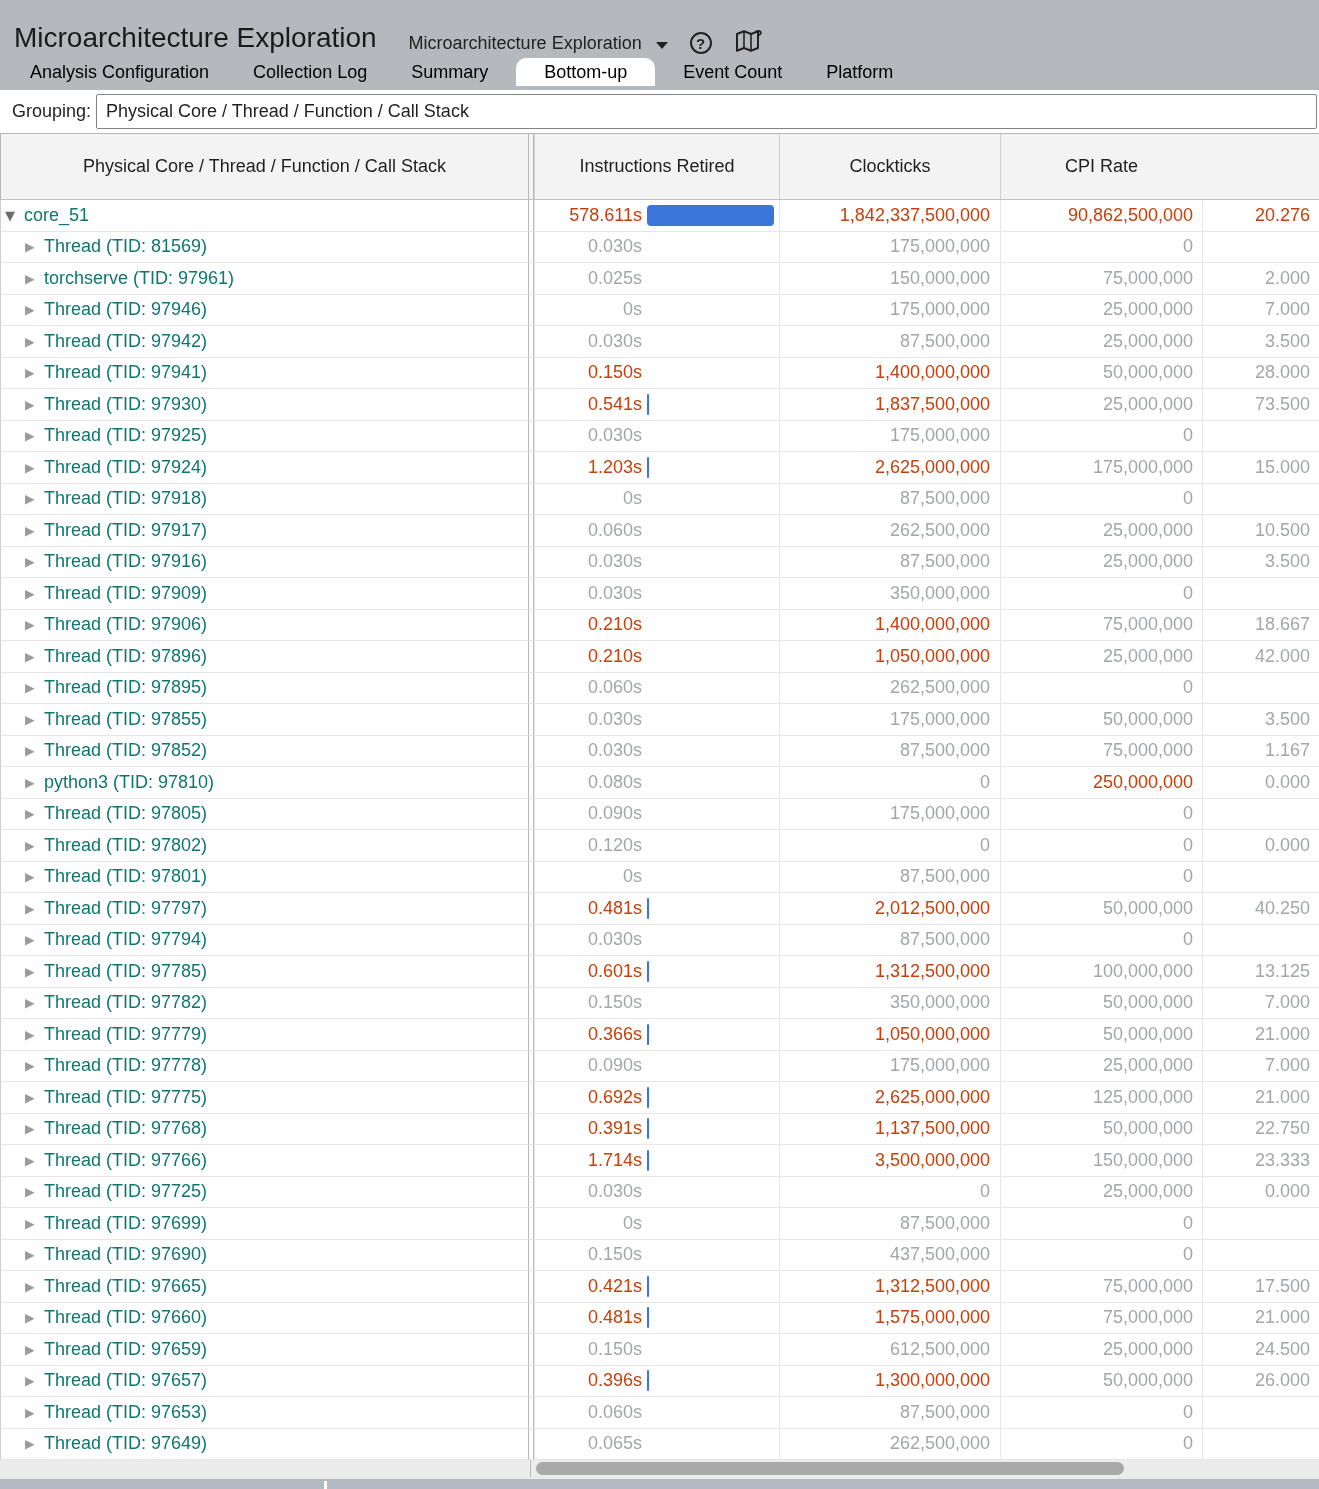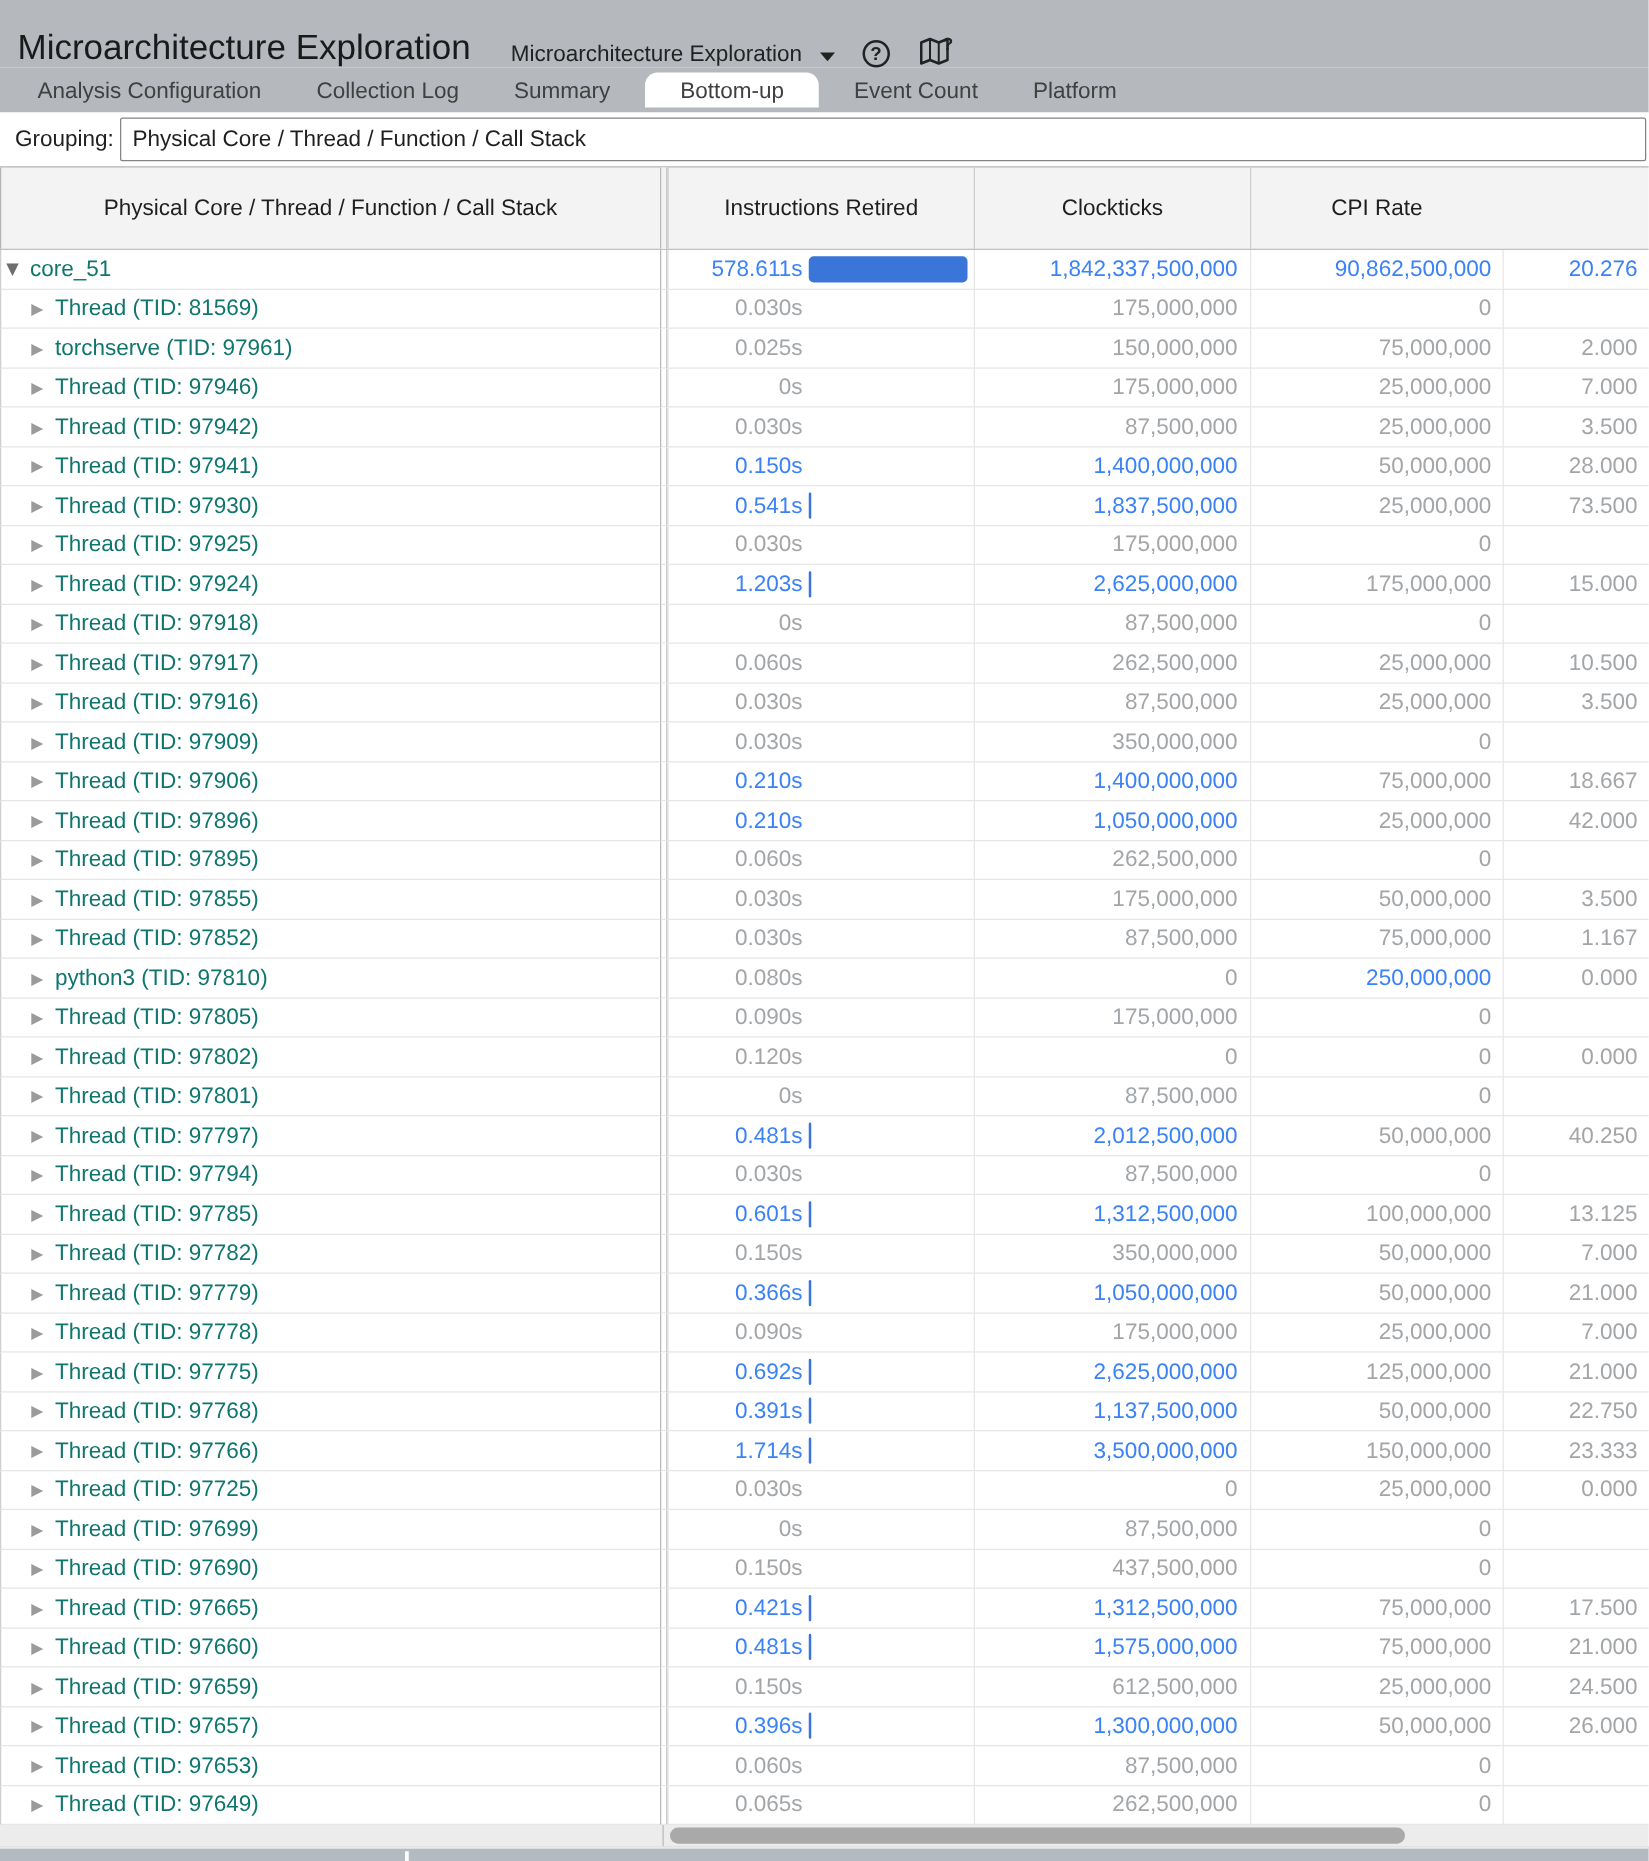--- a/index.html
+++ b/index.html
@@ -12,21 +12,21 @@
   .analysis-select { display:flex; align-items:center; margin-left:32px; cursor:pointer; }
   .analysis-select .sel-label { font-size:18px; color:#222; }
   .caret { width:0; height:0; border-left:6px solid transparent; border-right:6px solid transparent;
            border-top:7px solid #222; margin-left:14px; margin-top:3px; }
   .hdr-icon { margin-left:22px; display:flex; align-items:center; justify-content:center; cursor:pointer; }
   .help-circle { width:22px; height:22px; border:2px solid #222; border-radius:50%;
                  font-size:15px; font-weight:bold; color:#222; display:flex; align-items:center; justify-content:center; }
 
   
   .tab-bar { height:36px; background:#b5b9be; display:flex; align-items:stretch; padding-left:8px; }
-  .tab { display:flex; align-items:center; padding:0 8px; margin:0 14px; font-size:18px; color:#404040; cursor:pointer; white-space:nowrap; }
+  .tab { display:flex; align-items:center; padding:0 8px; margin:0 14px; font-size:18px; color:#000000; cursor:pointer; white-space:nowrap; }
   .tab.active { background:#fff; border-radius:10px 10px 0 0; padding:0 28px; margin:4px 6px; }
 
   
   .grouping-row { height:43px; background:#fff; display:flex; align-items:center; }
   .grouping-label { font-size:18px; margin-left:12px; white-space:nowrap; }
   .grouping-select { flex:1; height:35px; border:1px solid #848484; border-radius:2px; margin-left:5px; margin-right:2px;
                      display:flex; align-items:center; padding-left:9px; font-size:18px; background:#fff; cursor:pointer; }
 
   
   .grid { display:grid; grid-template-columns:528px 6px 245px 221px 202px 117px; }
@@ -42,21 +42,21 @@
           font-size:18px; overflow:hidden; white-space:nowrap; }
   .name-cell { border-left:1px solid #cfcfcf; padding-left:4px; cursor:default; }
   .row .pane-div { border-bottom:1px solid #e6e6e6; }
   .expander { width:19px; font-size:12.5px; color:#9b9b9b; flex:0 0 19px; cursor:pointer;
               font-family:"DejaVu Sans", sans-serif; }
   .expander.open { color:#6e6e6e; font-size:13px; }
   .row.child .name-cell { padding-left:24px; }
   .label-text { color:#0f766e; }
 
   .num { justify-content:flex-end; color:#a3a6a9; }
-  .num.strong { color:#3b82f6; }
+  .num.strong { color:#c2410c; }
   .cpu-cell { padding:0; justify-content:flex-start; }
   .cpu-val { width:107px; text-align:right; flex:0 0 107px; }
   .bar-area { flex:1; height:100%; display:flex; align-items:center; padding-left:5px; }
   .cpu-bar { height:21px; border-radius:4px; }
   .ct-cell  { padding-right:10px; }
   .ir-cell  { padding-right:9px; }
   .cpi-cell { padding-right:9px; }
 
   
   .h-scroll { height:17px; background:#ececec; position:relative; }

